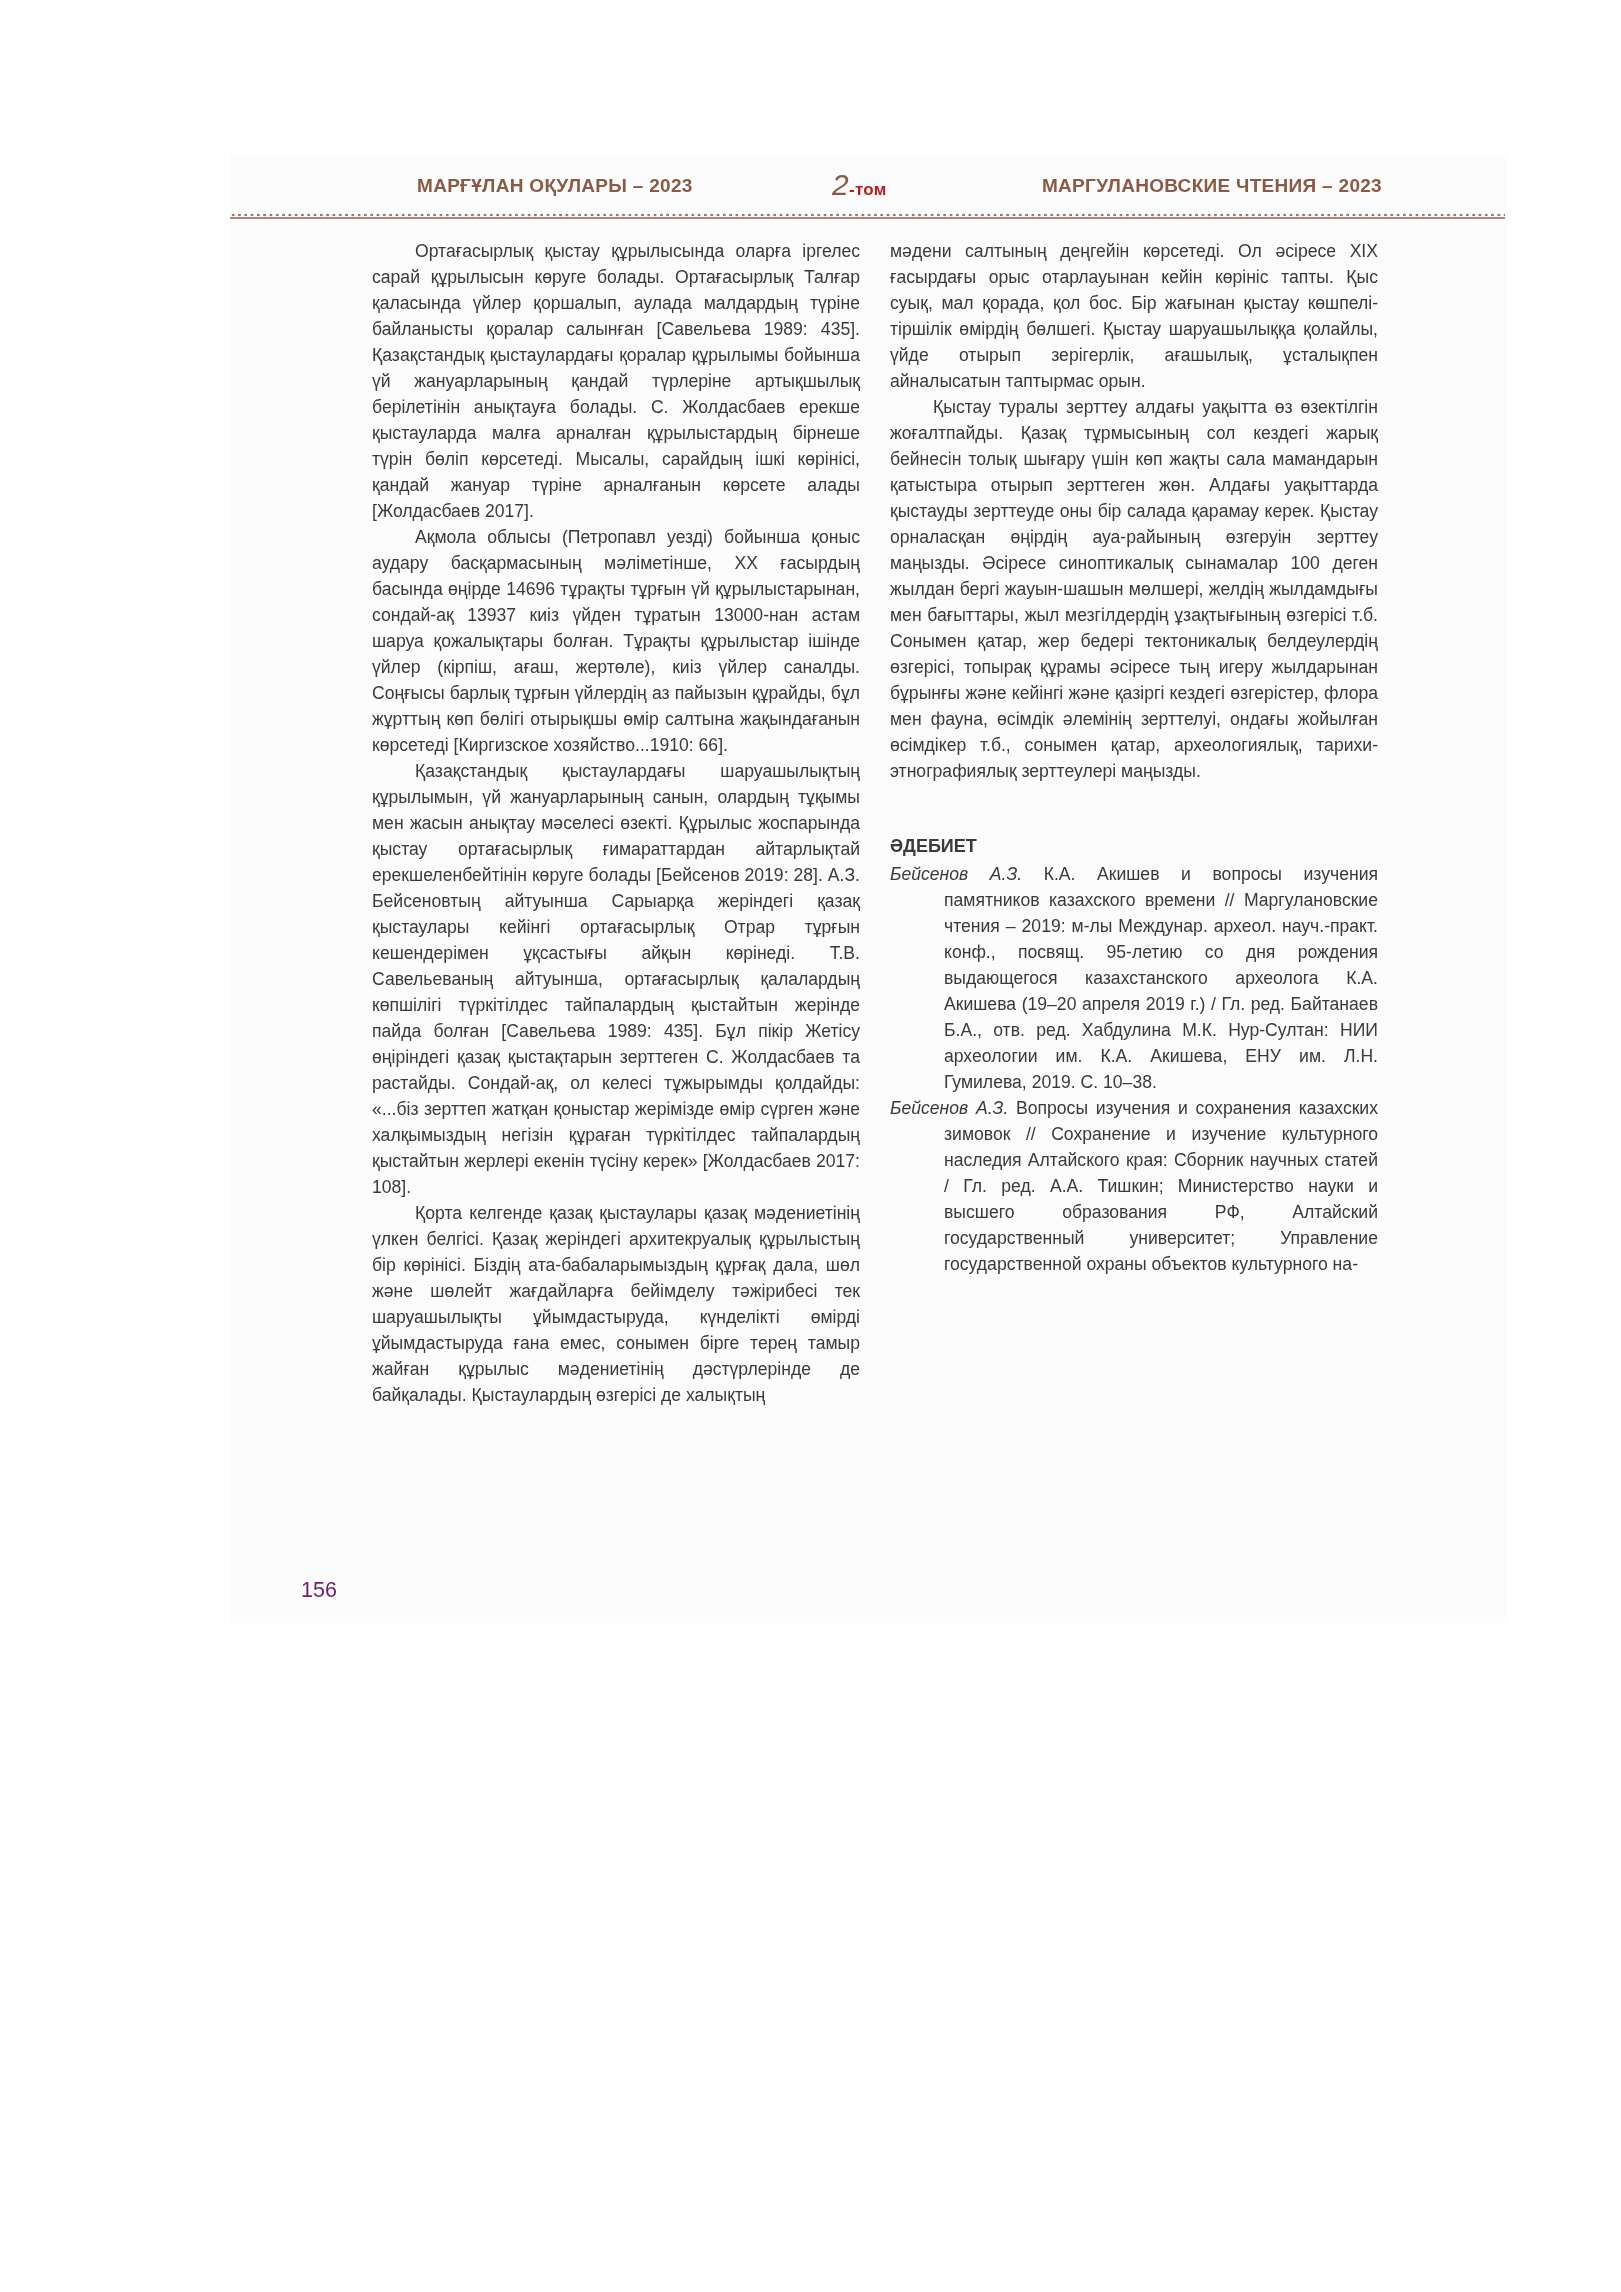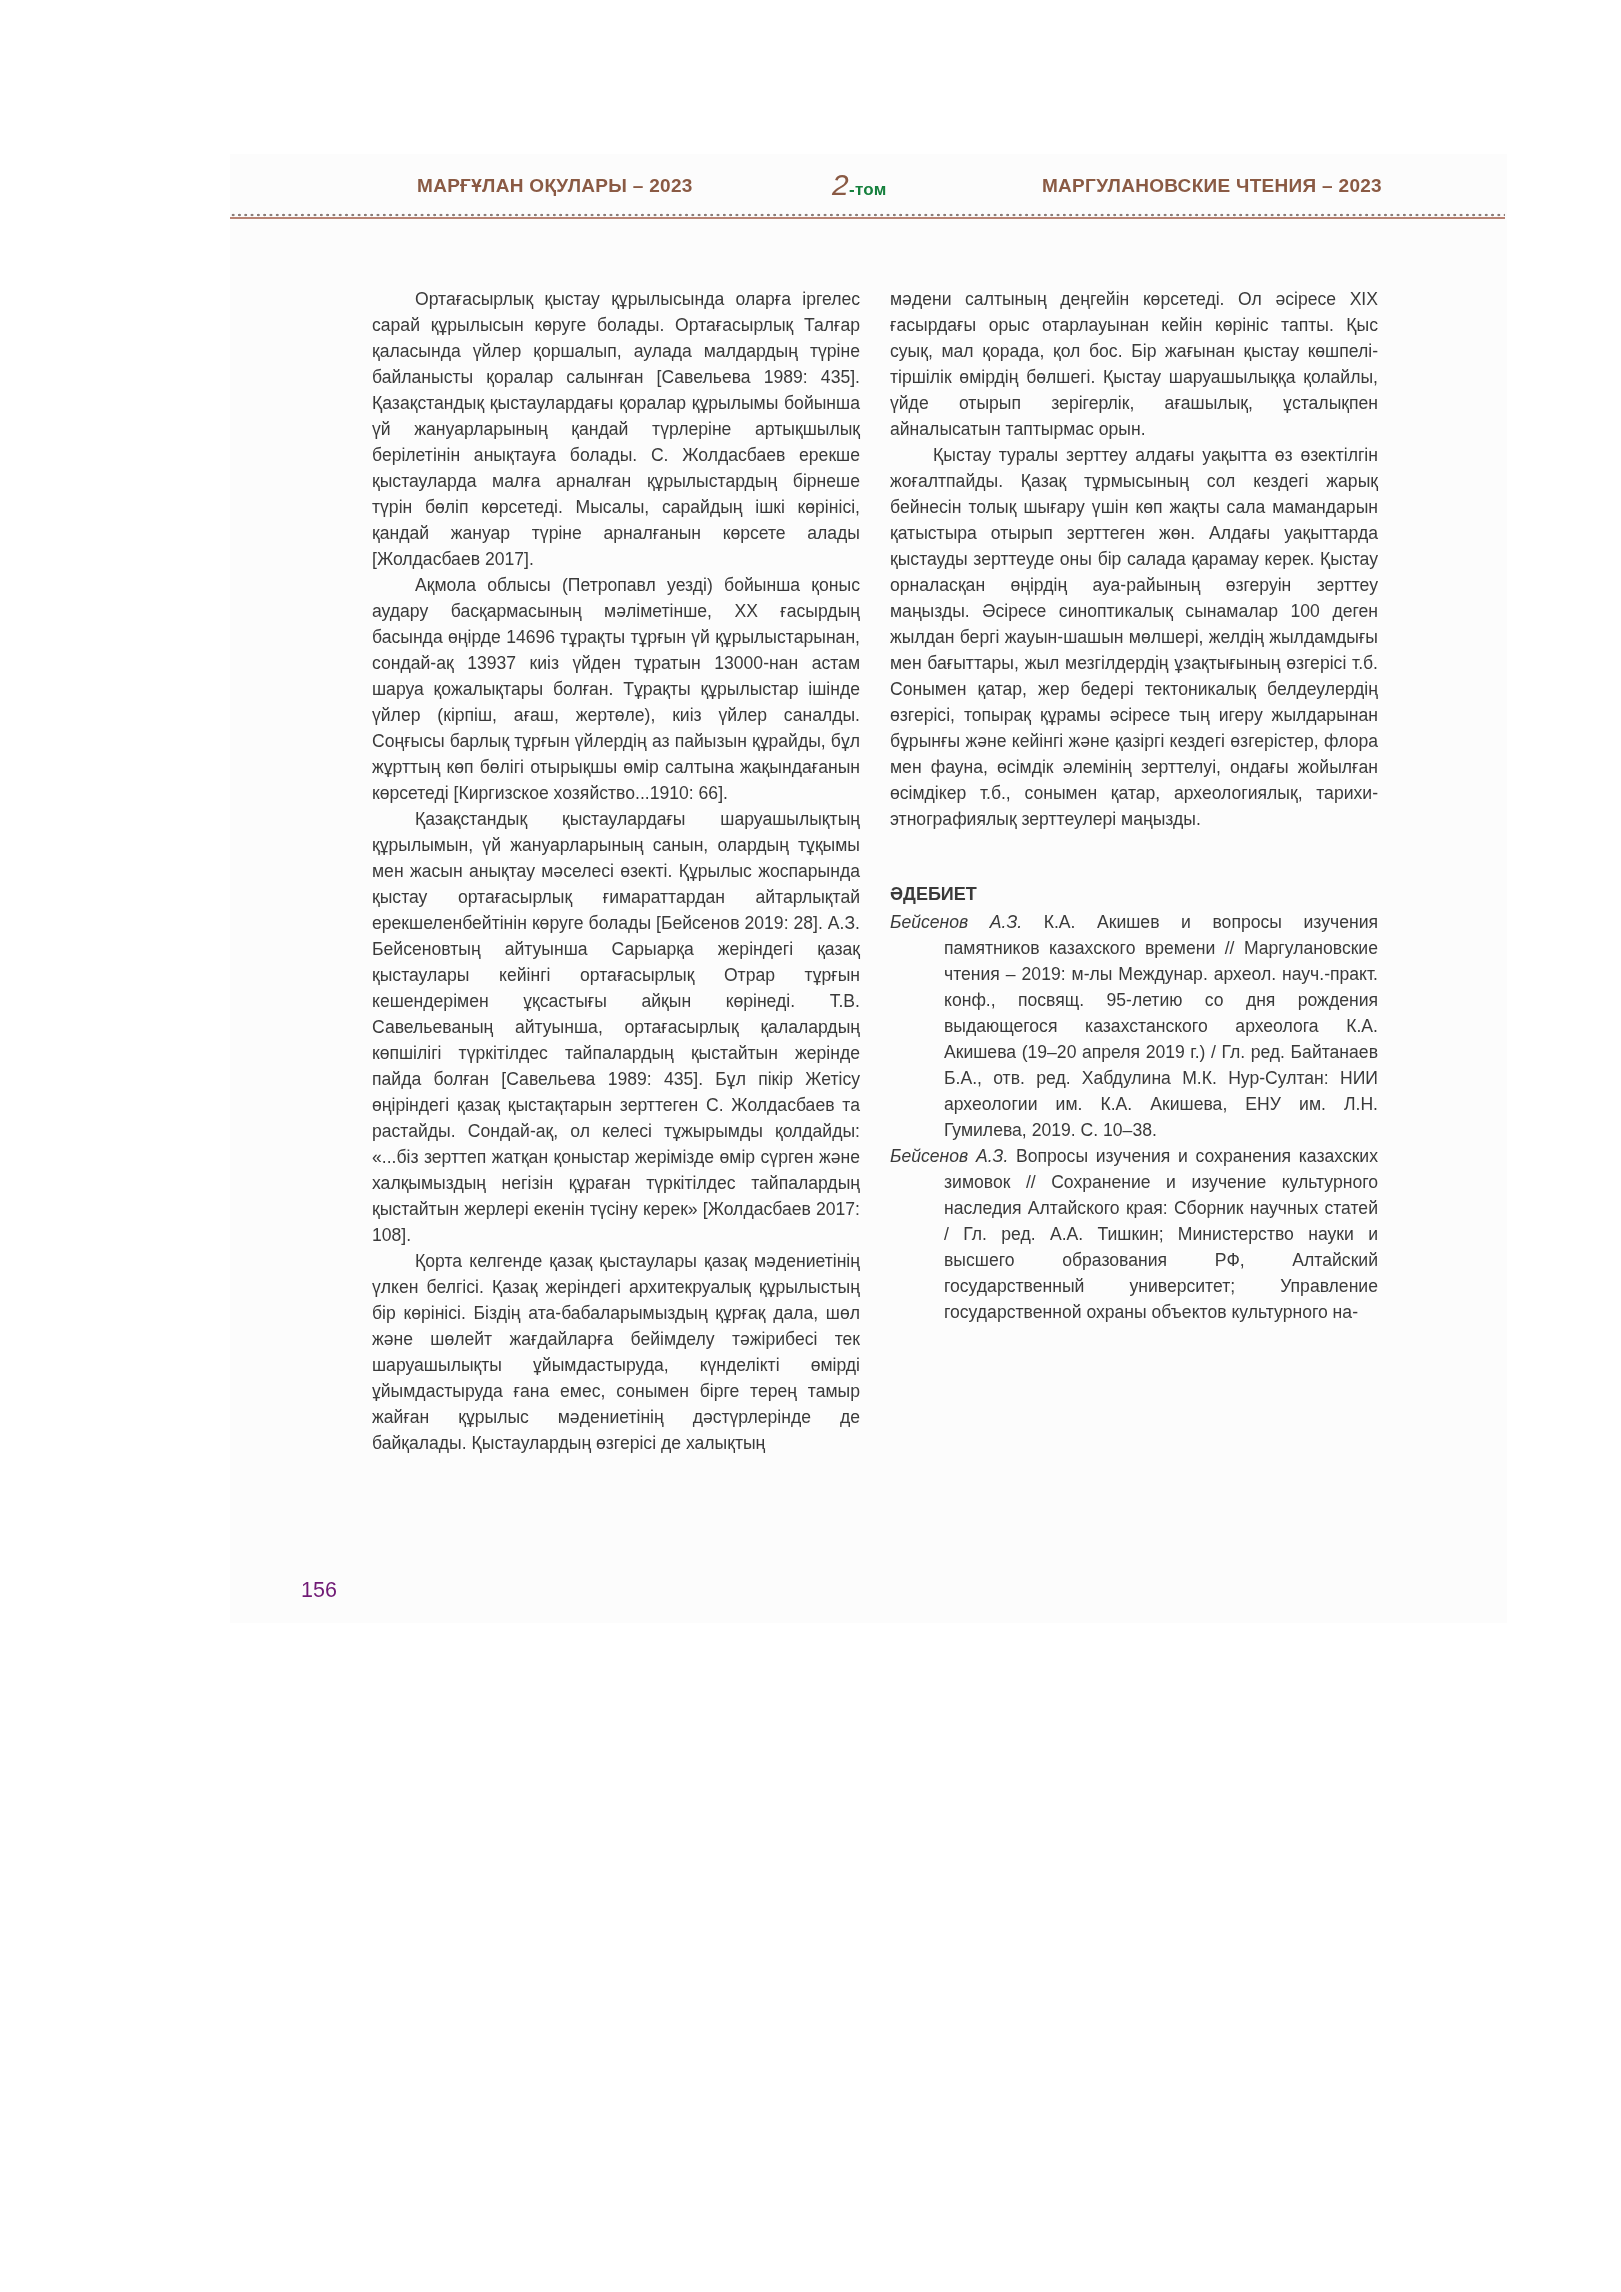--- a/index.html
+++ b/index.html
@@ -26,21 +26,21 @@
     position: absolute; top: 9px;
     font-weight: bold;
     color: #8a5a44;
     font-size: 19px;
     letter-spacing: 0.3px;
     white-space: nowrap;
   }
   .hdr-left { left: 143px; margin-left: 44px; }
   .hdr-center { left: 602px; top: 1.8px; font-weight: normal; }
   .hdr-center .vol-num { font-size: 30px; font-style: italic; color: #8a5a44; }
-  .hdr-center .vol-word { font-size: 17px; font-weight: bold; color: #15803d; }
+  .hdr-center .vol-word { font-size: 17px; font-weight: bold; color: #b91c1c; }
   .hdr-right { right: 125px; }
   .header-rule {
     position: absolute;
     left: 230px; top: 213px;
     width: 1275px; height: 7.2px;
   }
   .header-rule .dots {
     height: 3.6px;
     background-image: radial-gradient(circle, #8b7d78 1.1px, transparent 1.4px);
     background-size: 6.3px 3.6px;
@@ -52,21 +52,20 @@
   }
 
   .column {
     position: absolute;
     top: 238px;
     width: 488px;
     font-size: 17.6px;
     line-height: 26px;
     text-align: justify;
     hyphens: manual;
-    margin-top: 48px;
   }
   .col-left { left: 372px; }
   .col-right { left: 890px; }
   .para { margin: 0; text-indent: 43px; }
   .para.noindent { text-indent: 0; }
 
   .refs-heading {
     margin: 49px 0 1.8px 0;
     font-weight: bold;
     font-size: 18px;

